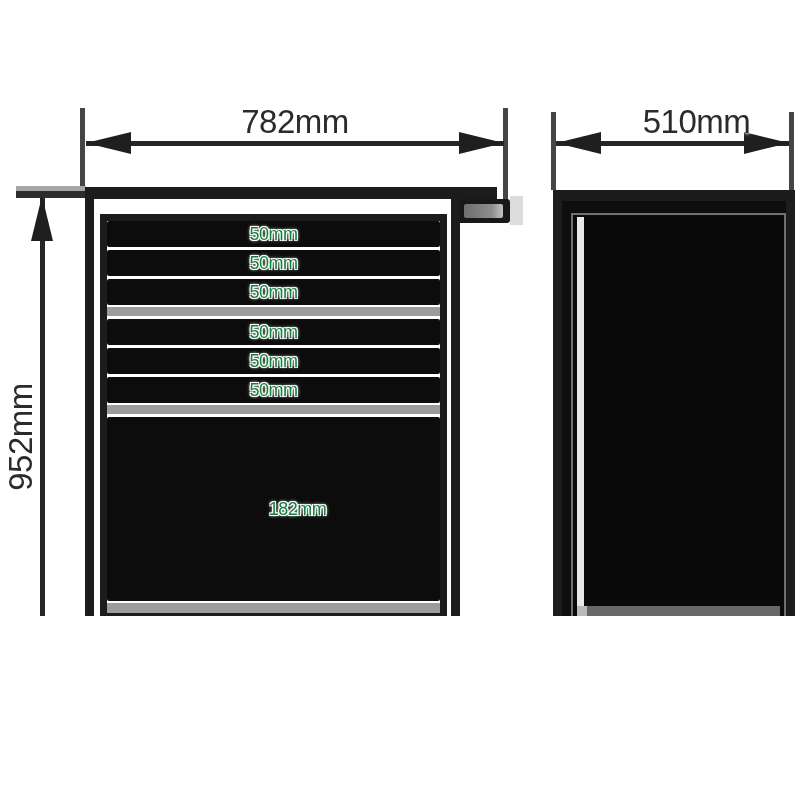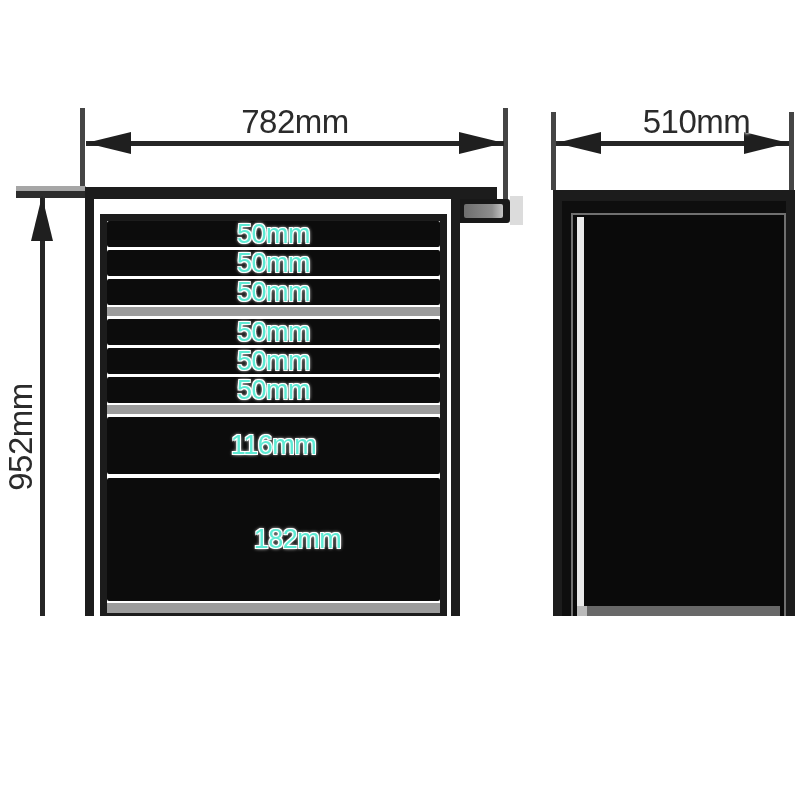--- a/index.html
+++ b/index.html
@@ -29,21 +29,21 @@
          background:#fff;border:solid #1c1c1c;border-width:12px 9px 13px 9px;}
   .top-lip{position:absolute;left:451px;top:187px;width:46px;height:12px;background:#1c1c1c;}
   .handle{position:absolute;left:458px;top:199px;width:52px;height:24px;background:#181818;border-radius:0 3px 3px 0;}
   .handle-grip{position:absolute;left:6px;right:7px;top:5px;bottom:5px;border-radius:2px;
                background:linear-gradient(to right,#6e6e6e,#8e8e8e 72%,#c4c4c4);}
   .handle-halo{position:absolute;left:510px;top:196px;width:13px;height:29px;background:#dcdcdc;}
 
   .compartment{position:absolute;left:6px;top:15px;width:347px;height:406px;box-sizing:border-box;
                border:7px solid #1c1c1c;background:#fff;display:flex;flex-direction:column;}
   .drawer{background:#0c0c0c;border-radius:2px;display:flex;align-items:center;justify-content:center;flex:none;}
-  .drawer-label{color:#5eead4;font-size:27px;letter-spacing:-0.5px;line-height:1;
+  .drawer-label{color:#15803d;font-size:18px;letter-spacing:-0.5px;line-height:1;
         text-shadow:1px 1px 0 #fff,-1px 1px 0 #fff,1px -1px 0 #fff,-1px -1px 0 #fff,0 0 3px #fff,0 0 4px #fff;text-align:right;}
   .d50{height:26px;margin-bottom:3px;}
   .d50.pre-rail{margin-bottom:2px;}
   .rail{height:9px;background:#9c9c9c;margin-bottom:3px;flex:none;}
   .d116{height:57px;margin-bottom:4px;}
   .d182{flex:1 1 auto;margin-bottom:2px;padding-left:48px;}
   .rail.rail-bottom{height:10px;margin-bottom:0;}
 
   .caster{position:absolute;width:52px;height:52px;box-sizing:border-box;border:8px solid #141414;
           border-radius:50%;background:#fff;}
@@ -110,23 +110,20 @@
       <div class="drawer d50">
         <span class="drawer-label">50mm</span>
       </div>
       <div class="drawer d50">
         <span class="drawer-label">50mm</span>
       </div>
       <div class="drawer d50 pre-rail">
         <span class="drawer-label">50mm</span>
       </div>
       <div class="rail"></div>
-      <div class="drawer d116">
-        <span class="drawer-label">116mm</span>
-      </div>
       <div class="drawer d182">
         <span class="drawer-label">182mm</span>
       </div>
       <div class="rail rail-bottom"></div>
     </div>
   </div>
 
   <div class="caster" style="left:97px;top:646px;"></div>
   <div class="caster" style="left:391px;top:645px;"></div>
 

